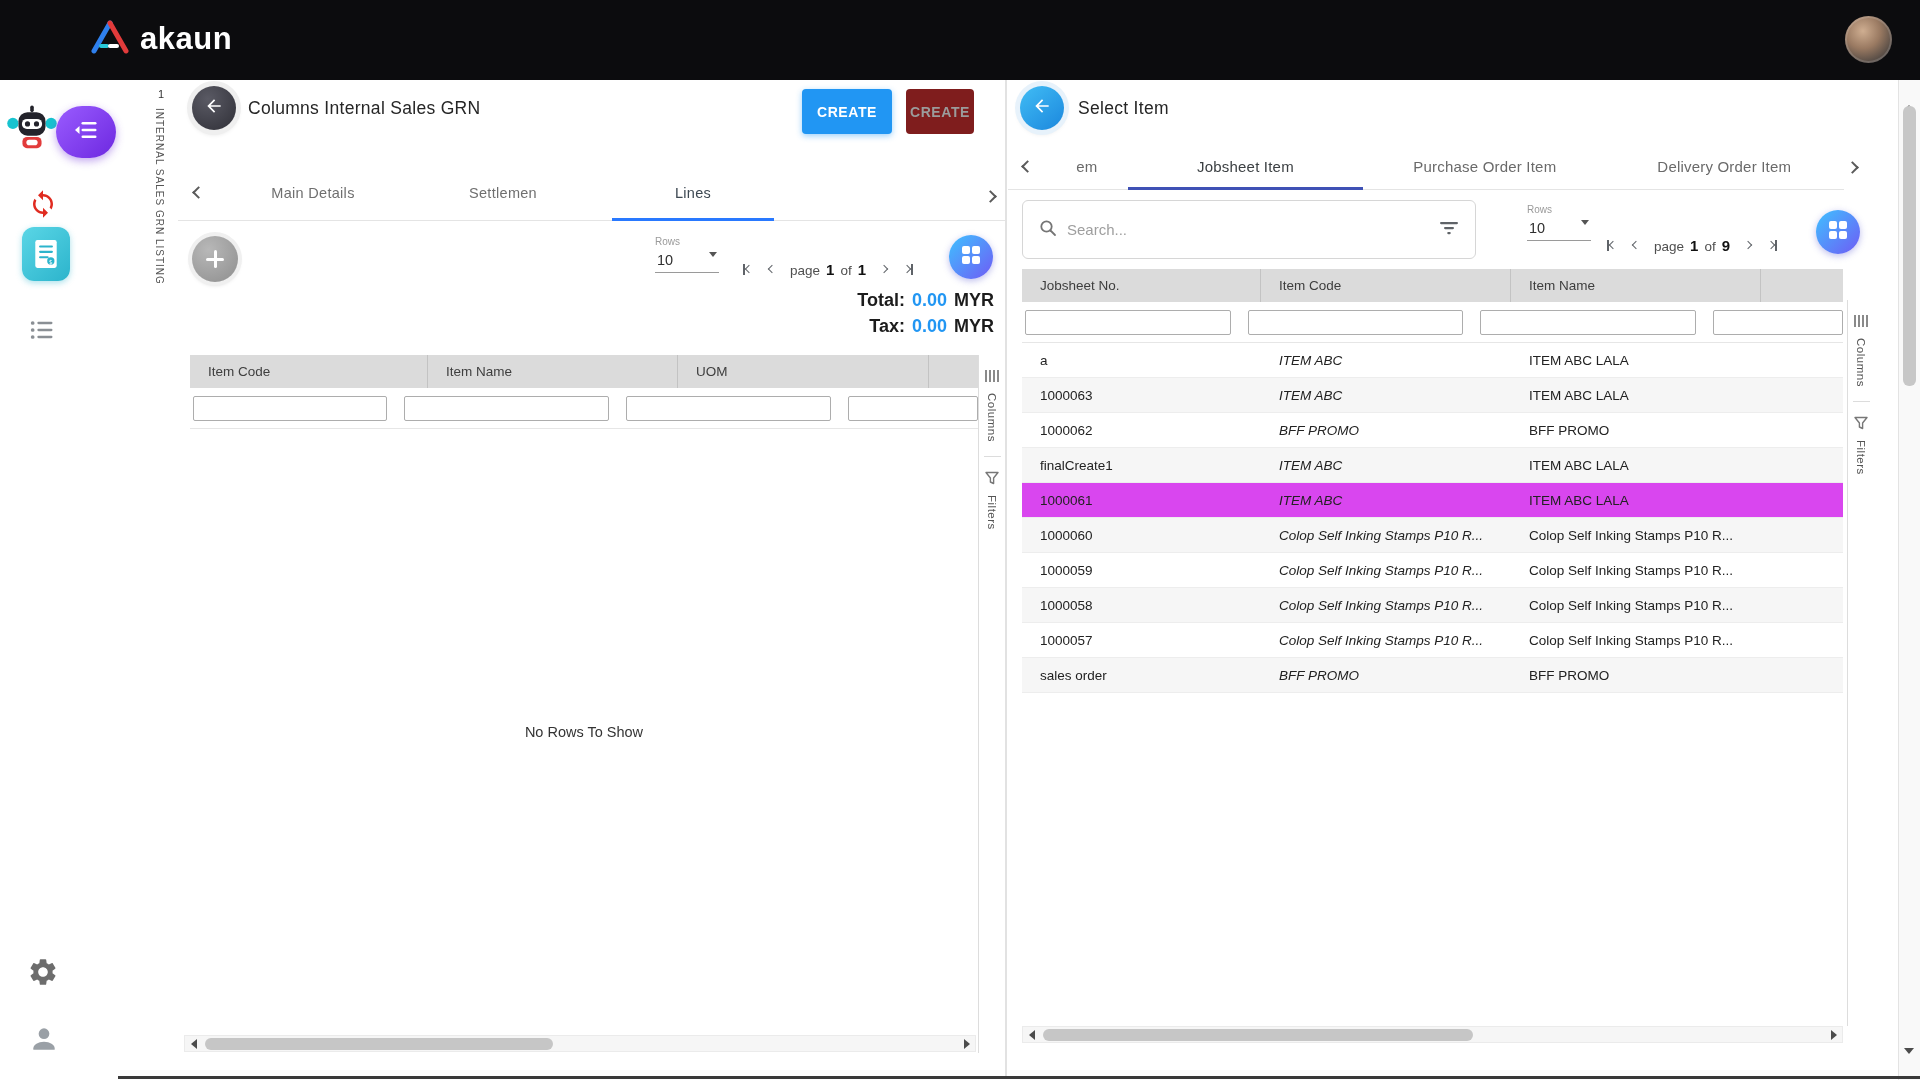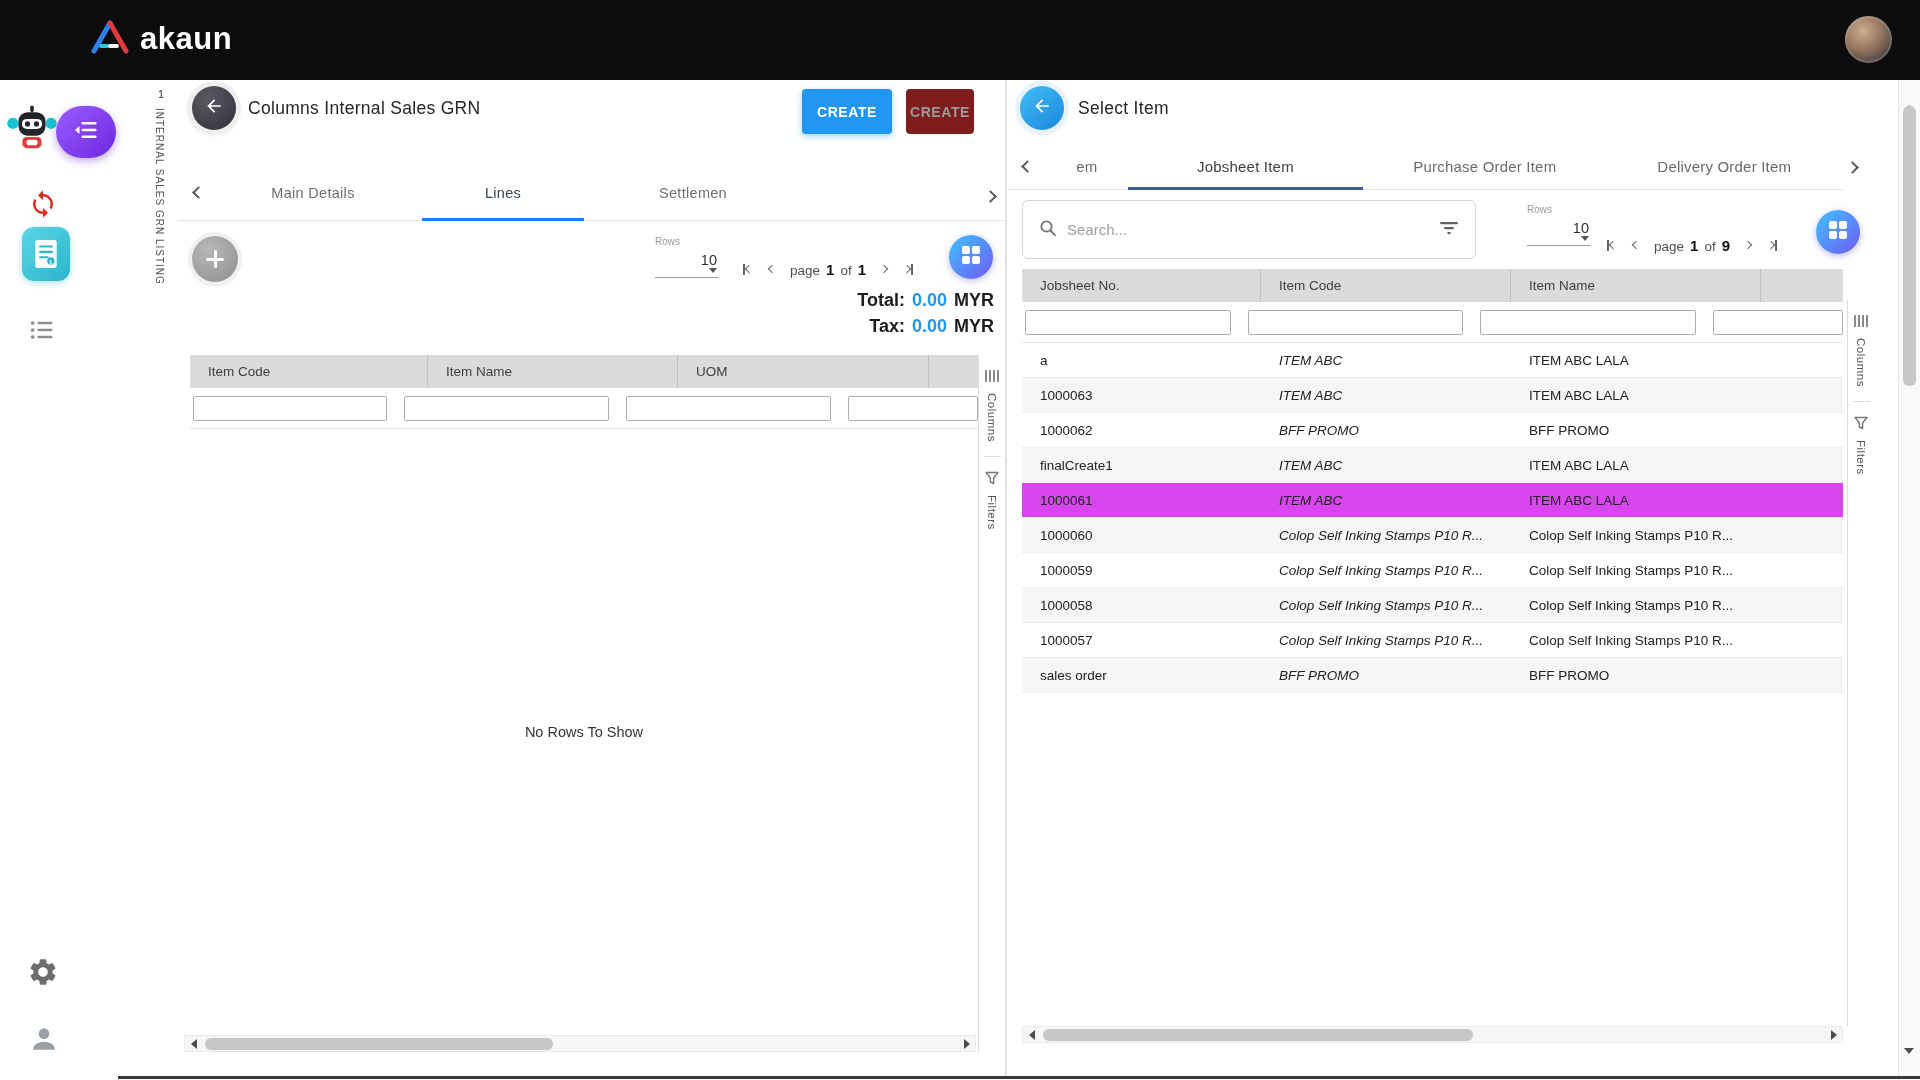--- a/index.html
+++ b/index.html
@@ -43,22 +43,22 @@
                box-shadow:0 0 0 5px #e7f2fb, 0 2px 6px rgba(0,0,0,.22); }
   .panel-title { position:absolute; left:70px; top:12px; font-size:17.5px; font-weight:500; color:#262626; letter-spacing:.3px; }
 
   .chev { display:inline-block; width:9px; height:9px; border-left:2px solid #5a5a5a; border-bottom:2px solid #5a5a5a; }
   .chev.left { transform:rotate(45deg); }
   .chev.right { transform:rotate(-135deg); }
   .chev.small { width:6px; height:6px; border-width:1.6px; border-color:#5f6368; }
 
   .rows-ctl { position:absolute; width:64px; cursor:pointer; }
   .rows-label { font-size:10px; color:#9a9a9a; }
-  .rows-value-line { display:flex; justify-content:space-between; align-items:flex-end;
-                     border-bottom:1px solid #9a9a9a; padding:3px 2px 4px 2px; margin-top:2px;flex-direction:column; }
+  .rows-value-line { display:flex; justify-content:space-between; align-items:flex-start;
+                     border-bottom:1px solid #9a9a9a; padding:3px 2px 4px 2px; margin-top:2px; }
   .rows-value { font-size:14.5px; color:#2f2f2f; }
   .caret-down { width:0; height:0; border-left:4.5px solid transparent; border-right:4.5px solid transparent; border-top:5.5px solid #555; }
 
   .pager { position:absolute; display:flex; align-items:center; gap:13px; height:26px; }
   .pg-btn { display:flex; align-items:center; gap:1px; cursor:pointer; padding:2px; }
   .pg-bar { width:2px; height:11px; background:#5f6368; }
   .pg-text { font-size:13.5px; color:#4f4f4f; display:flex; align-items:baseline; gap:6px; }
   .pg-text b { font-size:15px; color:#111; }
 
   .grid-btn { position:absolute; width:44px; height:44px; border-radius:50%;
@@ -264,22 +264,22 @@
     </div>
     <div class="panel-title">Columns Internal Sales GRN</div>
     <button class="btn btn-reset">CREATE</button>
     <button class="btn btn-create">CREATE</button>
 
     <div class="grn-tabs">
       <div class="tab-chev-box">
           <span class="chev left"></span>
         </div>
       <div class="grn-tab">Main Details</div>
+      <div class="grn-tab">Settlemen</div>
       <div class="grn-tab active">Lines</div>
-      <div class="grn-tab">Settlemen</div>
       <div class="chev-right-abs"><span class="chev right"></span></div>
     </div>
 
     <div class="add-btn"></div>
 
     <div class="rows-ctl" style="left:477px; top:150px;">
       <div class="rows-label">Rows</div>
       <div class="rows-value-line">
         <span class="rows-value">10</span>
         <span class="caret-down"></span>

